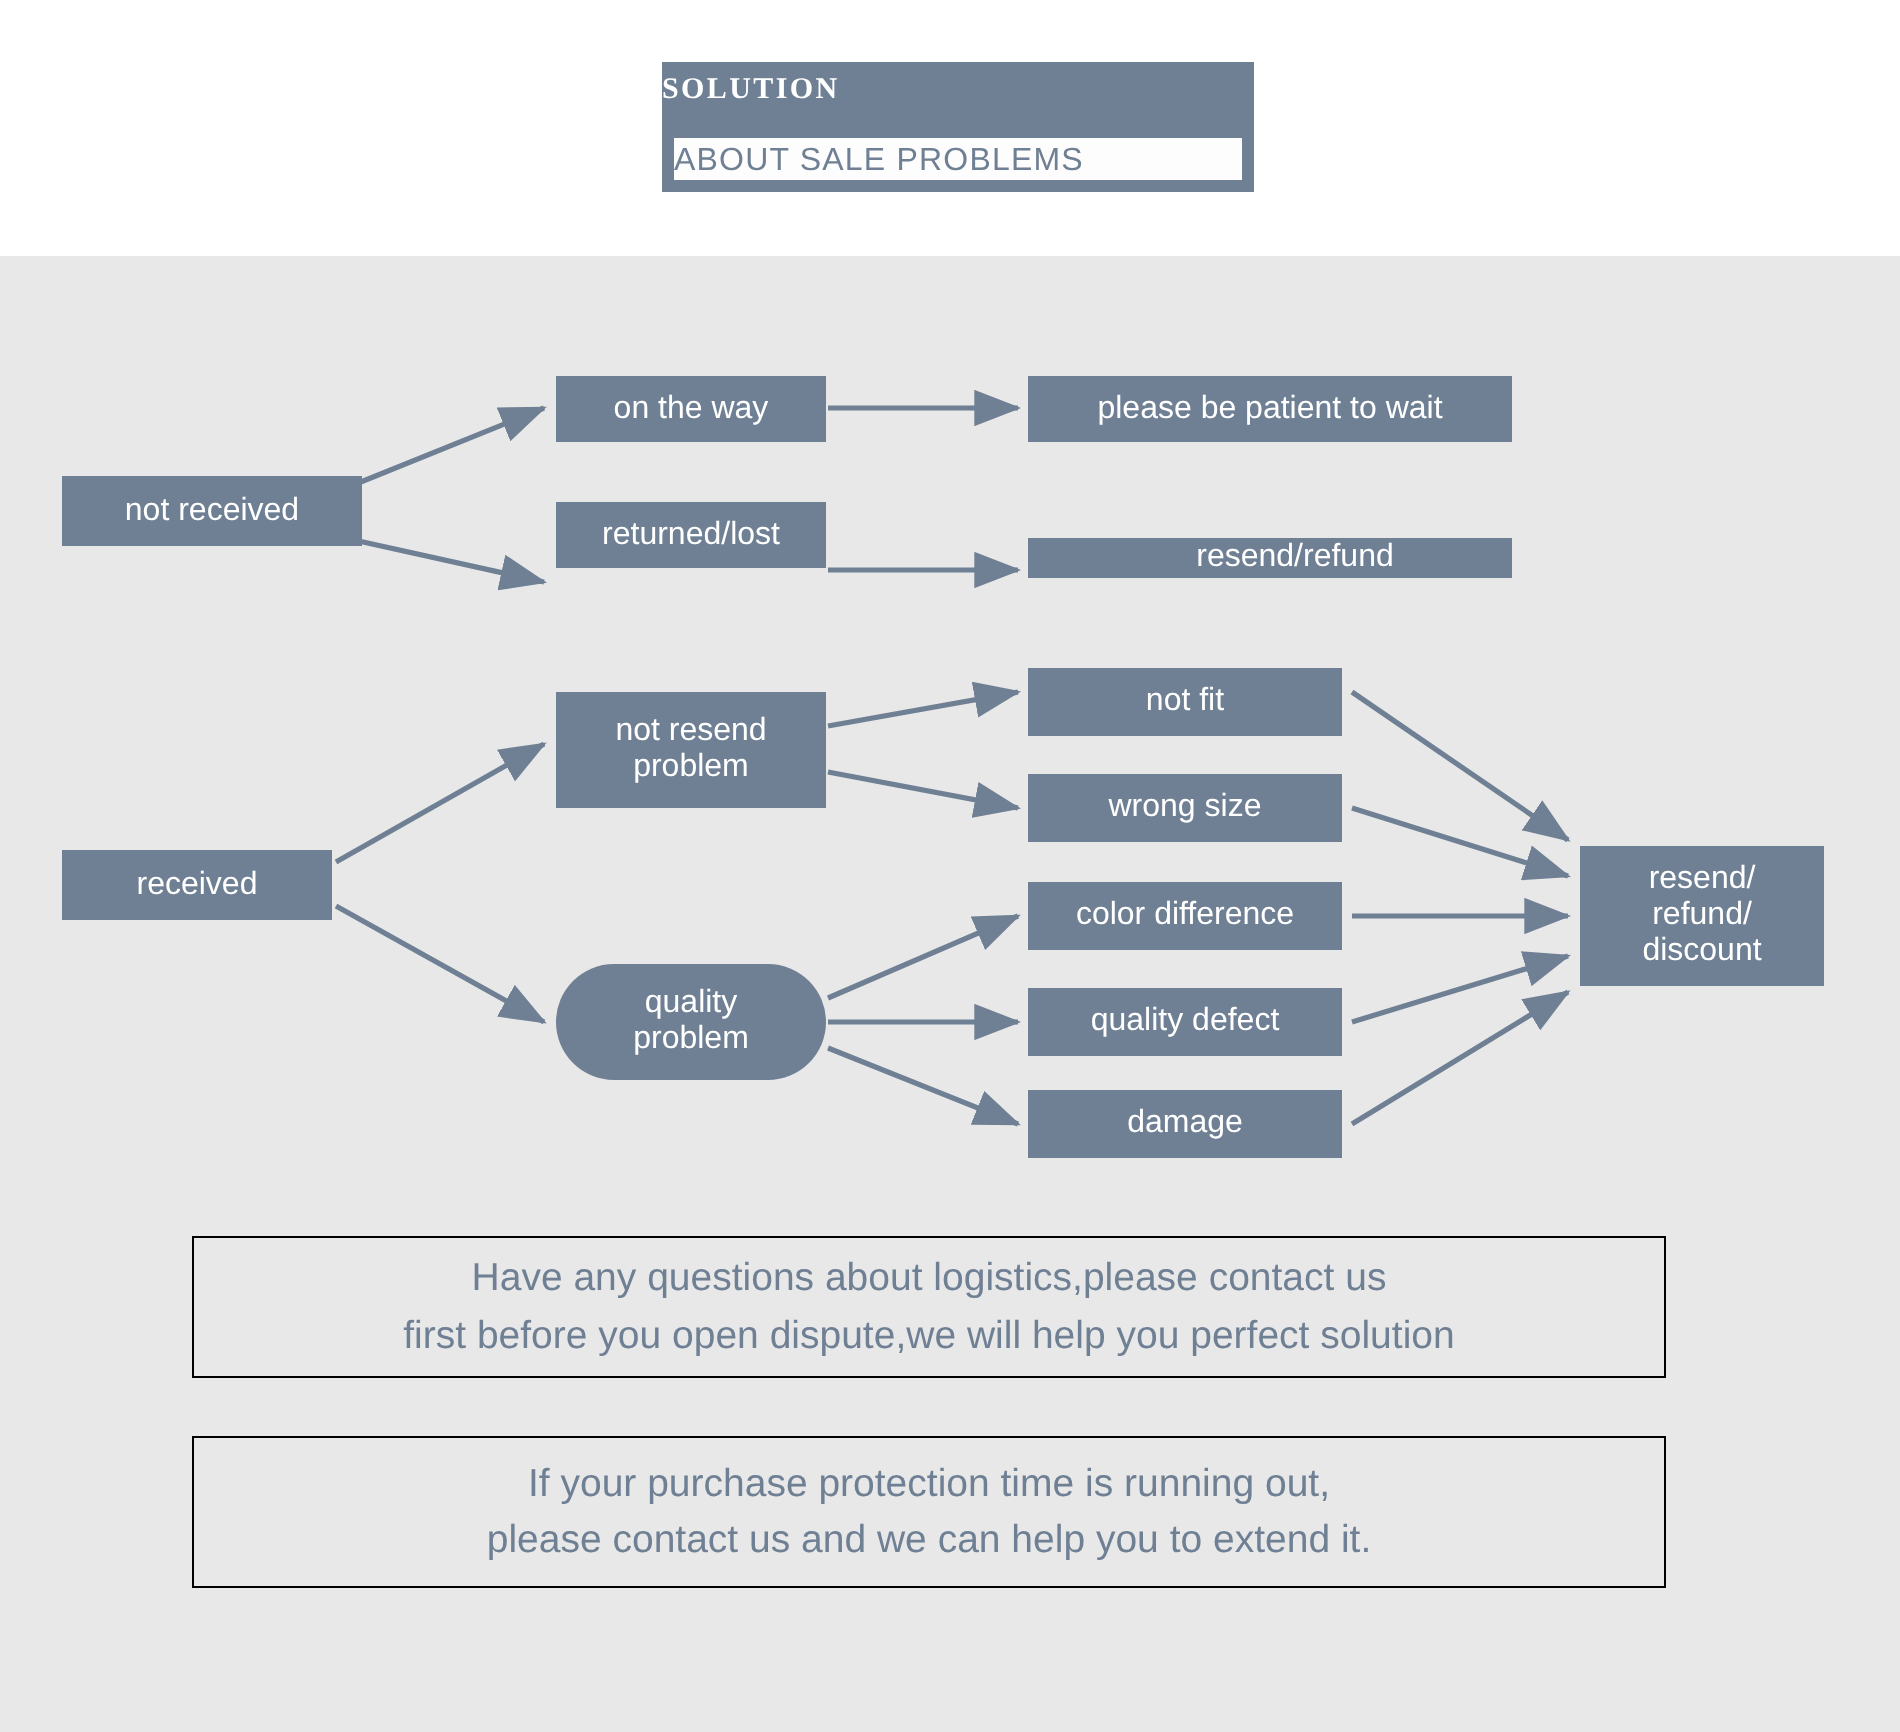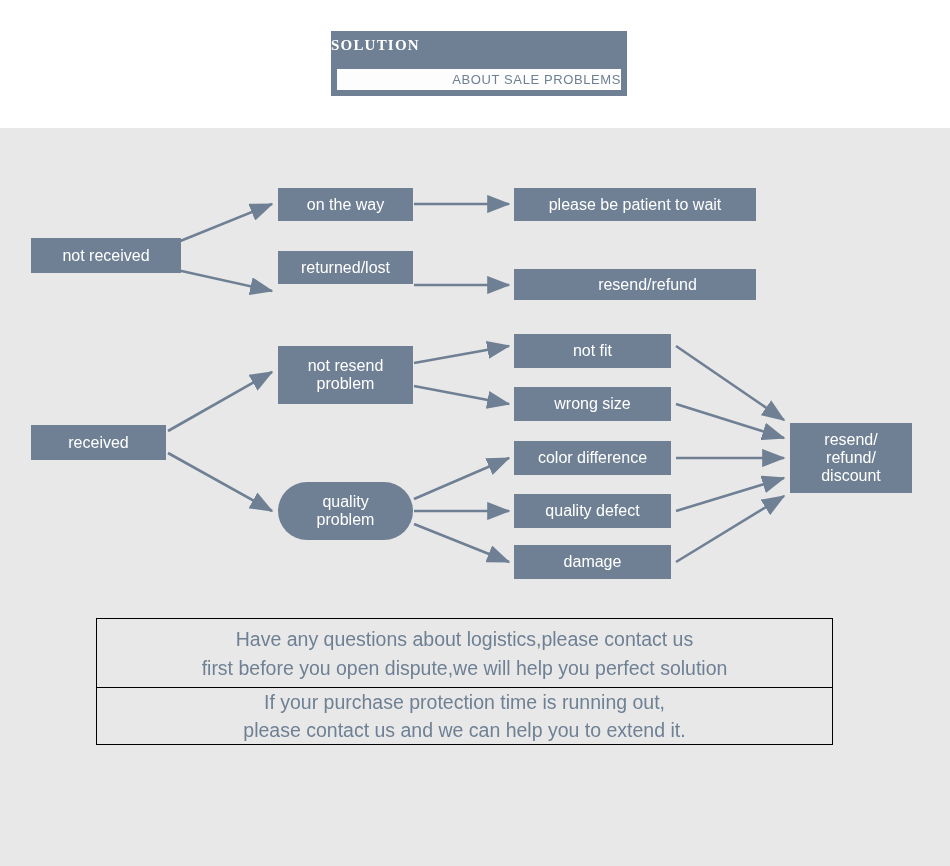--- a/index.html
+++ b/index.html
@@ -47,22 +47,22 @@
     width: 284px;
     height: 21px;
     background: #fdfdfd;
     box-sizing: border-box;
   }
   #header-subtitle {
     position: absolute;
     left: 0;
     top: 3px;
     width: 284px;
-    text-align: right;
-    font-size: 13px;
+    text-align: left;
+    font-size: 16px;
     letter-spacing: 0.6px;
     color: #6f8094;
   }
 
   
   #canvas {
     position: absolute;
     left: 0;
     top: 128px;
     width: 950px;
@@ -171,30 +171,30 @@
     <div class="node" style="left:31px;  top:297px; width:135px; height:35px;">received</div>
 
     <div class="node" style="left:278px; top:60px;  width:135px; height:33px;">on the way</div>
     <div class="node" style="left:278px; top:123px; width:135px; height:33px;">returned/lost</div>
     <div class="node" style="left:278px; top:218px; width:135px; height:58px;">not resend
 problem</div>
     <div class="node" style="left:278px; top:354px; width:135px; height:58px;border-radius:29px;">quality
 problem</div>
 
     <div class="node" style="left:514px; top:60px;  width:242px; height:33px;">please be patient to wait</div>
-    <div class="node" style="left:514px; top:141px; width:242px; height:31px;padding-left:25px;">resend/refund</div>
+    <div class="node" style="left:514px; top:141px; width:242px; height:20px;padding-left:25px;">resend/refund</div>
     <div class="node" style="left:514px; top:206px; width:157px; height:34px;">not fit</div>
     <div class="node" style="left:514px; top:259px; width:157px; height:34px;">wrong size</div>
     <div class="node" style="left:514px; top:313px; width:157px; height:34px;">color difference</div>
     <div class="node" style="left:514px; top:366px; width:157px; height:34px;">quality defect</div>
     <div class="node" style="left:514px; top:417px; width:157px; height:34px;">damage</div>
 
     <div class="node" style="left:790px; top:295px; width:122px; height:70px;">resend/
 refund/
 discount</div>
 
     <div class="notice" style="left:96px; top:490px; width:737px; height:71px;">Have any questions about logistics,please contact us
 first before you open dispute,we will help you perfect solution</div>
-    <div class="notice" style="left:96px; top:559px; width:737px; height:58px;">If your purchase protection time is running out,
+    <div class="notice" style="left:96px; top:590px; width:737px; height:76px;">If your purchase protection time is running out,
 please contact us and we can help you to extend it.</div>
 
   </div>
 </div>
 
 </body></html>

